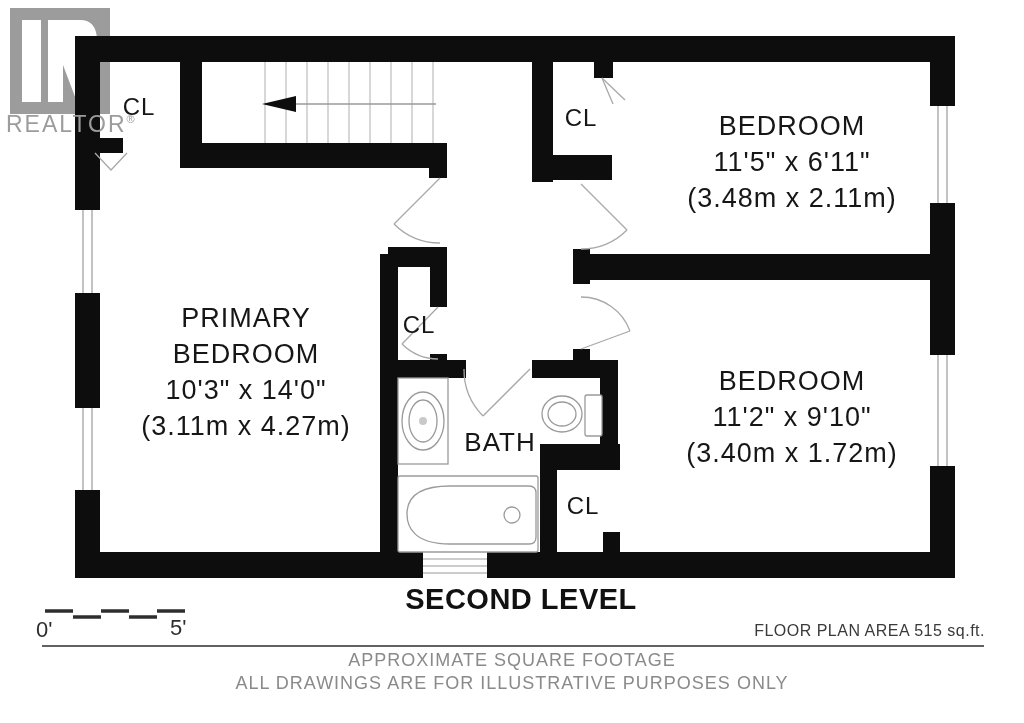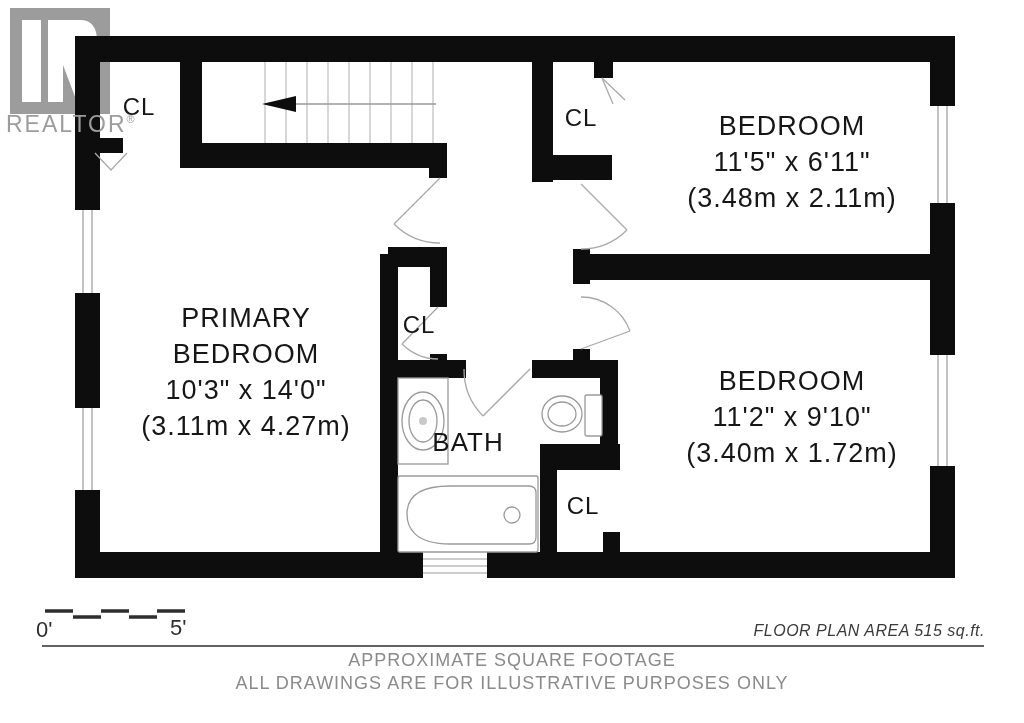--- a/index.html
+++ b/index.html
@@ -20,21 +20,21 @@
   .bath-label{
     position:absolute;transform:translateX(-50%);color:#161616;
     font-size:26px;letter-spacing:1px;white-space:nowrap;
   }
   .level-title{
     position:absolute;transform:translateX(-50%);color:#111111;font-weight:bold;
     font-size:29px;letter-spacing:0.5px;white-space:nowrap;
   }
   .scale-num{position:absolute;color:#2e2e2e;font-size:22px;}
   .area-note{
-    position:absolute;right:39px;color:#3a3a3a;font-size:16px;letter-spacing:0.5px;white-space:nowrap;font-style:italic;
+    position:absolute;right:39px;color:#3a3a3a;font-size:16px;letter-spacing:0.5px;white-space:nowrap;
   }
   .footer-muted{
     position:absolute;transform:translateX(-50%);color:#8a8a8a;
     font-size:18px;letter-spacing:1px;white-space:nowrap;text-align:center;
   }
   .address{
     position:absolute;color:#4a4a4a;font-size:18px;letter-spacing:0.5px;white-space:nowrap;
   }
   .watermark-text{
     position:absolute;left:6px;top:111px;color:#9c9c9c;font-size:23px;
@@ -215,22 +215,23 @@
     <div>10'3" x 14'0"</div>
     <div>(3.11m x 4.27m)</div>
   </div>
 
   <div class="room-label" style="left:792px;top:355px">
     <div>BEDROOM</div>
     <div>11'2" x 9'10"</div>
     <div>(3.40m x 1.72m)</div>
   </div>
 
-  <div class="bath-label" style="left:468px;top:427px">BATH</div>
-
+  <div class="bath-label" style="left:500px;top:427px">BATH</div>
+
+  <div class="level-title" style="left:521px;top:583px">SECOND LEVEL</div>
 
   <div class="scale-num" style="left:36px;top:617px">0'</div>
   <div class="scale-num" style="left:170px;top:615px">5'</div>
 
   <div class="area-note" style="top:622px">FLOOR PLAN AREA 515 sq.ft.</div>
 
   <div class="footer-muted" style="left:512px;top:650px">APPROXIMATE SQUARE FOOTAGE</div>
   <div class="footer-muted" style="left:512px;top:673px">ALL DRAWINGS ARE FOR ILLUSTRATIVE PURPOSES ONLY</div>
 
 </div>

